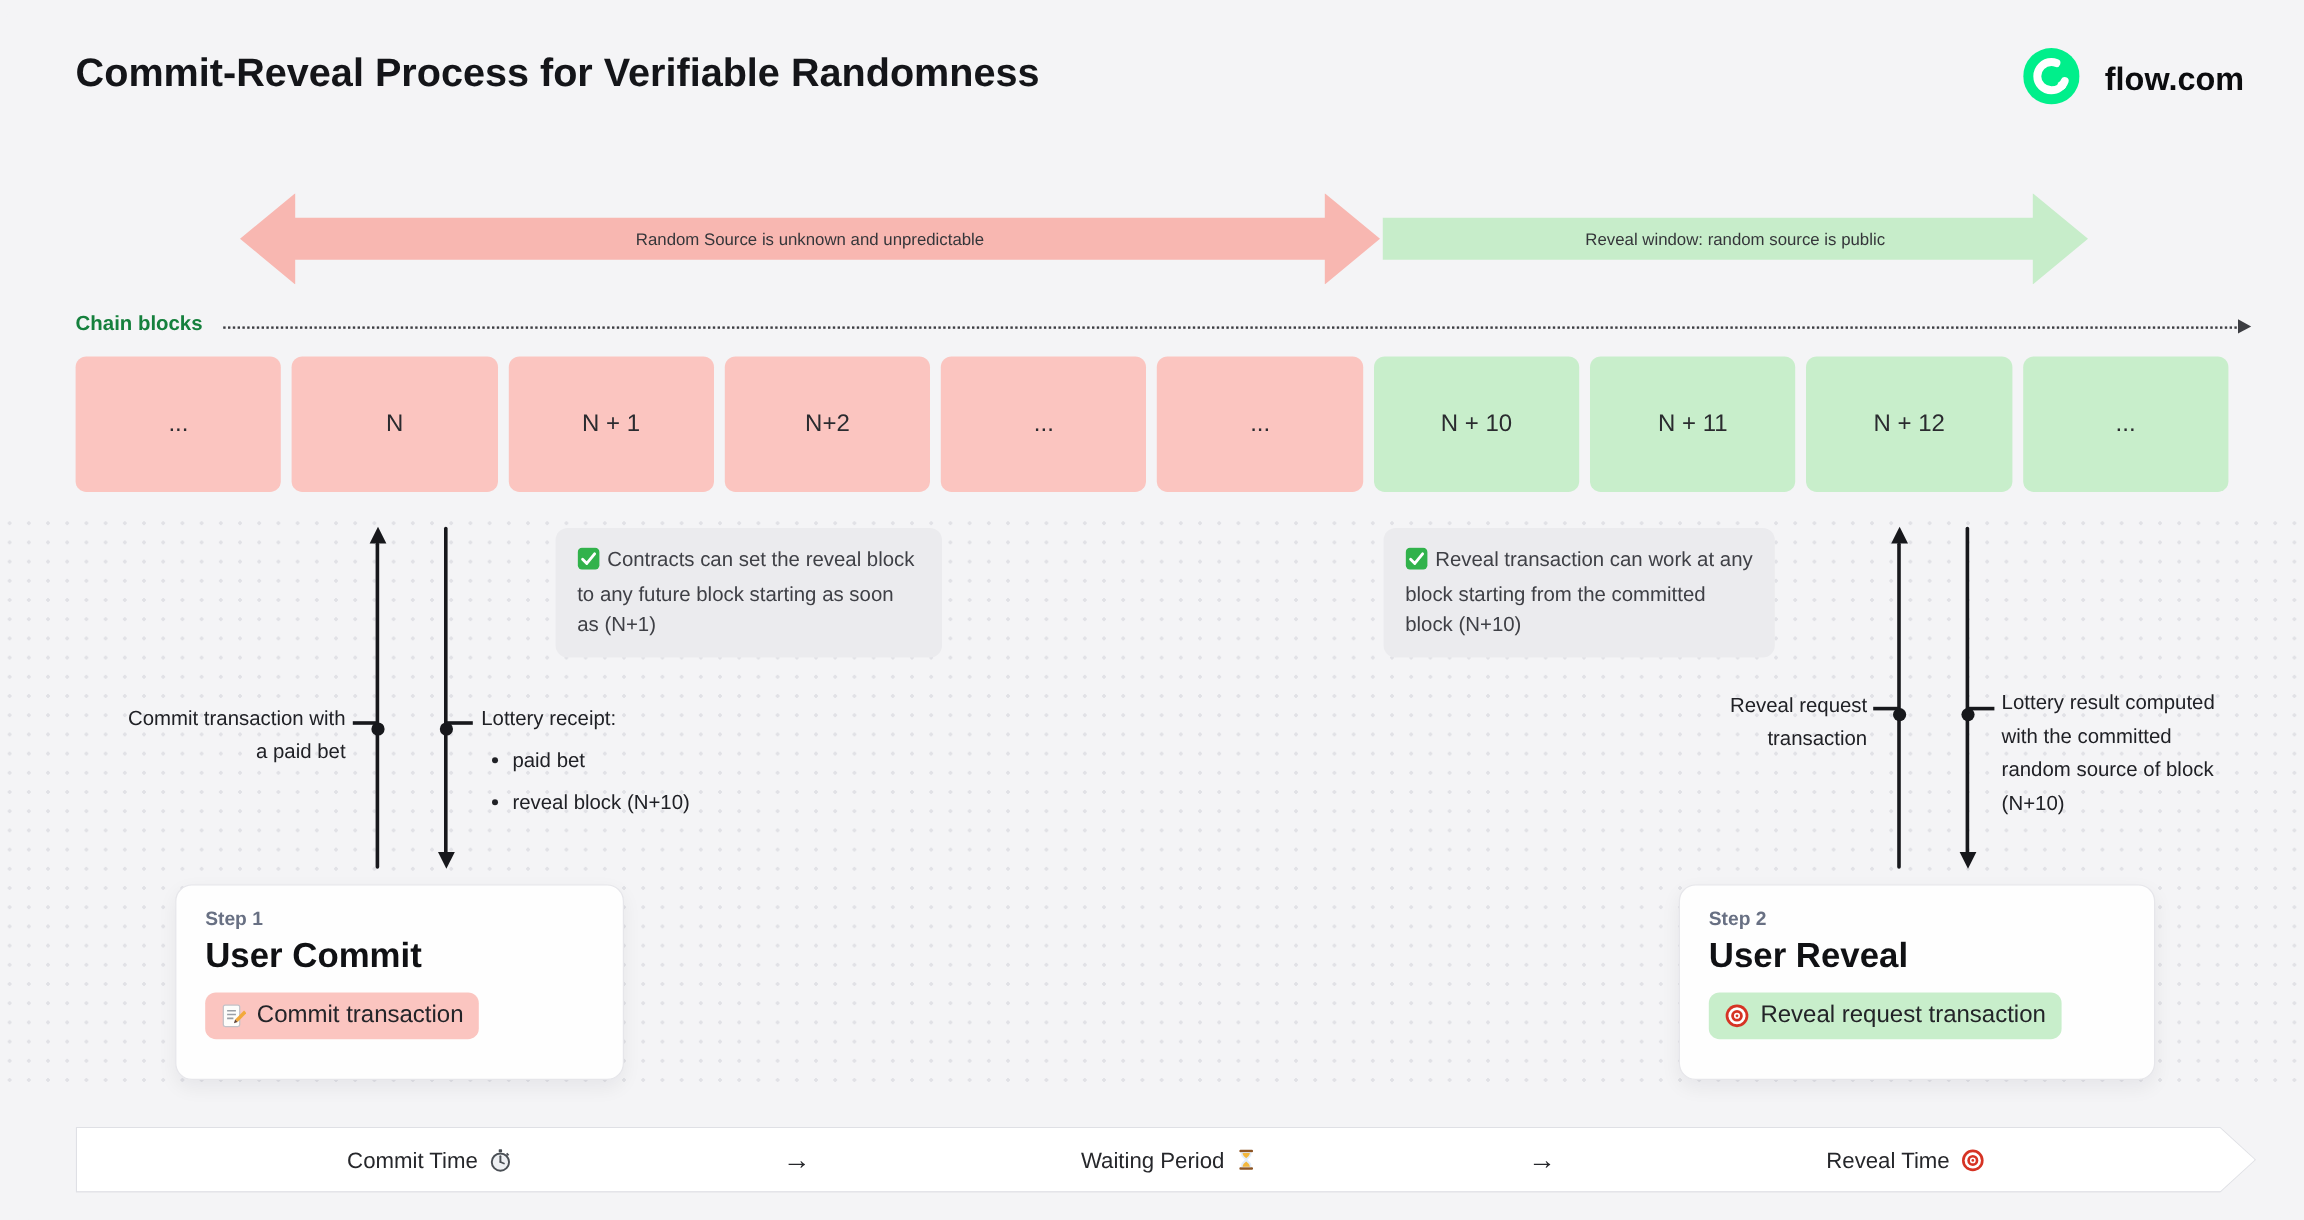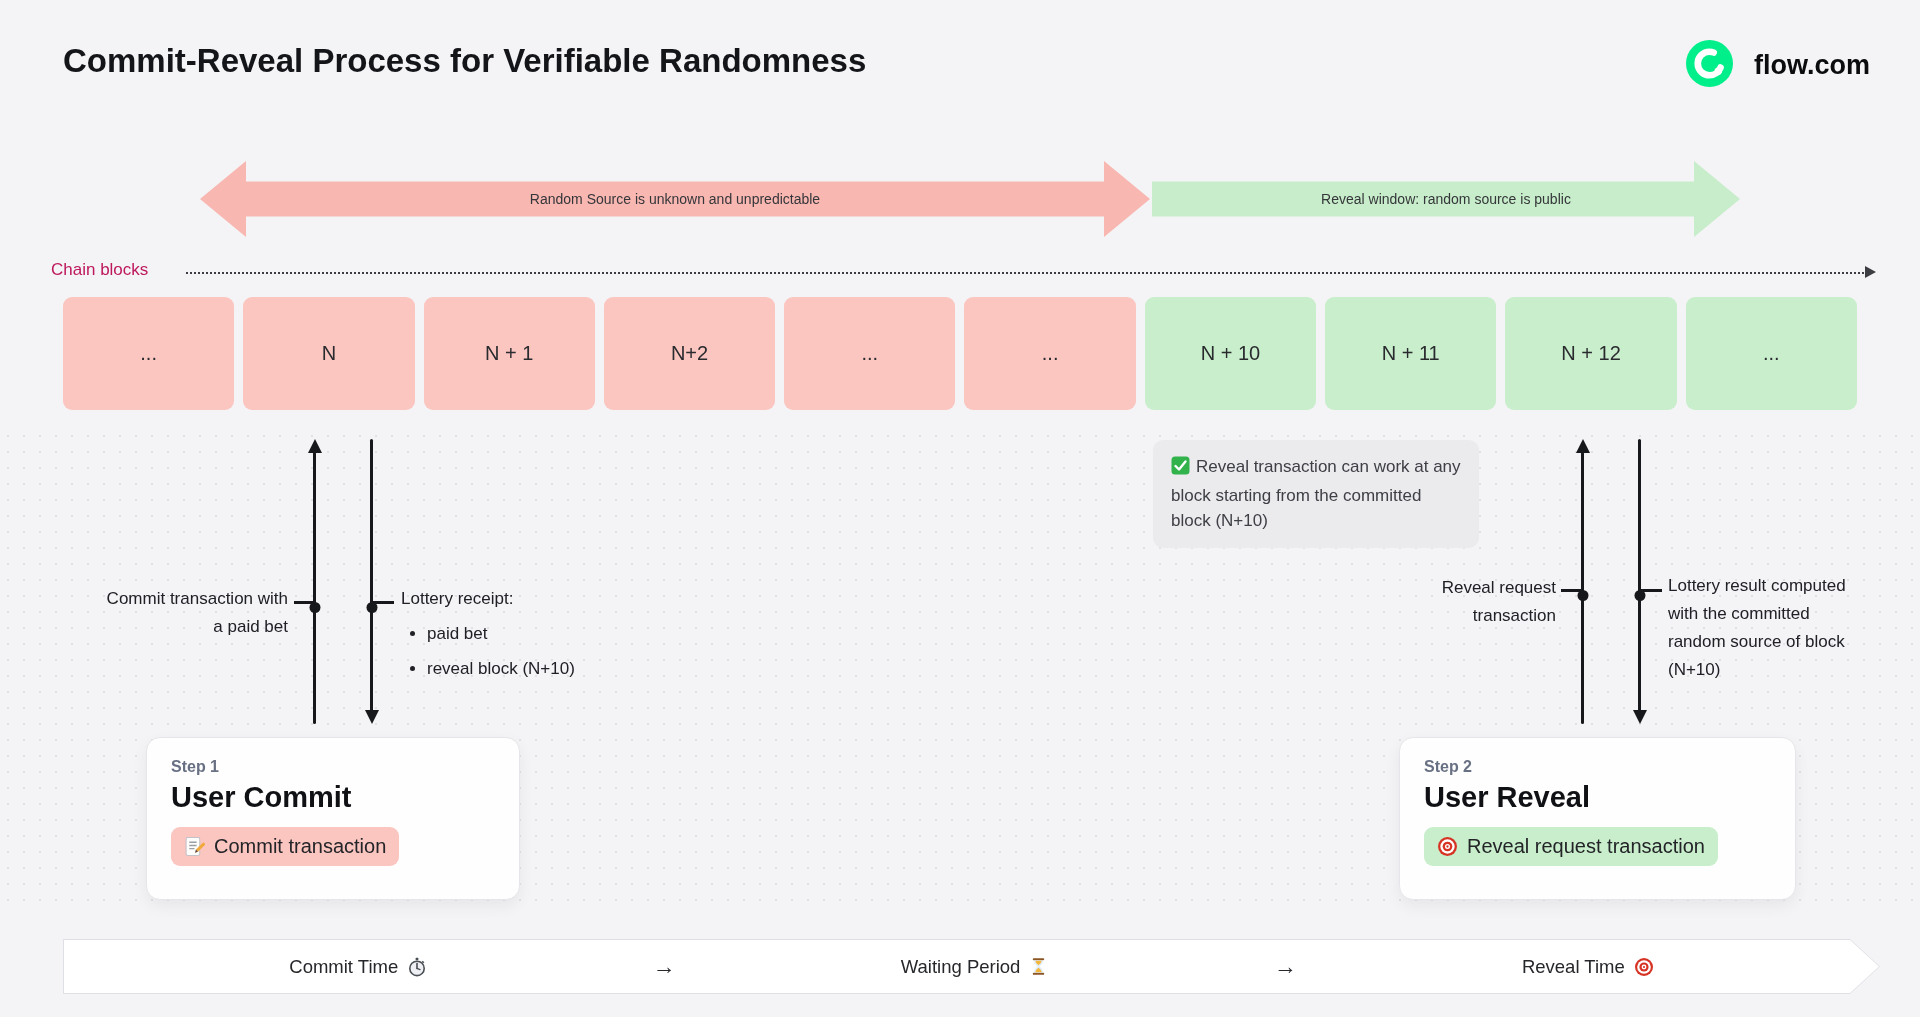--- a/index.html
+++ b/index.html
@@ -17,21 +17,21 @@
 
   .banner { position:absolute; top:161px; height:76px; display:flex; align-items:center; justify-content:center;
             font-size:14px; color:#35363a; }
   .banner.pink { left:200px; width:950px; background:#f8b7b1;
     clip-path:polygon(0 50%, 46px 0, 46px 27%, calc(100% - 46px) 27%, calc(100% - 46px) 0, 100% 50%,
                       calc(100% - 46px) 100%, calc(100% - 46px) 73%, 46px 73%, 46px 100%); }
   .banner.green { left:1152px; width:588px; background:#c7edca;
     clip-path:polygon(0 27%, calc(100% - 46px) 27%, calc(100% - 46px) 0, 100% 50%,
                       calc(100% - 46px) 100%, calc(100% - 46px) 73%, 0 73%); }
 
-  .chain-label { position:absolute; left:51px; top:260px; font-size:17px; font-weight:400; color:#be185d; }
+  .chain-label { position:absolute; left:63px; top:260px; font-size:17px; font-weight:700; color:#15803d; }
   .chain-line { position:absolute; left:186px; top:272px; width:1678px; border-top:2.5px dotted #3c3d42; }
   .chain-line-head { position:absolute; right:-12px; top:-8px; width:0; height:0;
     border-left:11px solid #3c3d42; border-top:6.5px solid transparent; border-bottom:6.5px solid transparent; }
 
   .blocks { position:absolute; left:63px; top:297px; width:1794px; height:113px; display:flex; gap:9px; }
   .block { flex:1 1 0; border-radius:9px; display:flex; align-items:center; justify-content:center;
            font-size:20px; color:#2a2b2f; }
   .block.pink { background:#fbc5c0; }
   .block.green { background:#c8eecb; }
 
@@ -110,20 +110,28 @@
     <div class="block pink">N + 1</div>
     <div class="block pink">N+2</div>
     <div class="block pink">...</div>
     <div class="block pink">...</div>
     <div class="block green">N + 10</div>
     <div class="block green">N + 11</div>
     <div class="block green">N + 12</div>
     <div class="block green">...</div>
   </div>
 
+  <div class="note" style="left:463px; top:440px; width:322px;">
+    <span class="icon">
+      <svg width="19" height="19" viewBox="0 0 19 19">
+        <rect x="0.5" y="0.5" width="18" height="18" rx="3.5" fill="#31b24b"></rect>
+        <path d="M4.5 10 L8 13.5 L14.5 5.5" stroke="#fff" stroke-width="2.4" fill="none" stroke-linecap="round" stroke-linejoin="round"></path>
+      </svg>
+    </span><span>Contracts can set the reveal block to any future block starting as soon as (N+1)</span>
+  </div>
 
   <div class="note" style="left:1153px; top:440px; width:326px;">
     <span class="icon">
       <svg width="19" height="19" viewBox="0 0 19 19">
         <rect x="0.5" y="0.5" width="18" height="18" rx="3.5" fill="#31b24b"></rect>
         <path d="M4.5 10 L8 13.5 L14.5 5.5" stroke="#fff" stroke-width="2.4" fill="none" stroke-linecap="round" stroke-linejoin="round"></path>
       </svg>
     </span><span>Reveal transaction can work at any block starting from the committed block (N+10)</span>
   </div>
 

